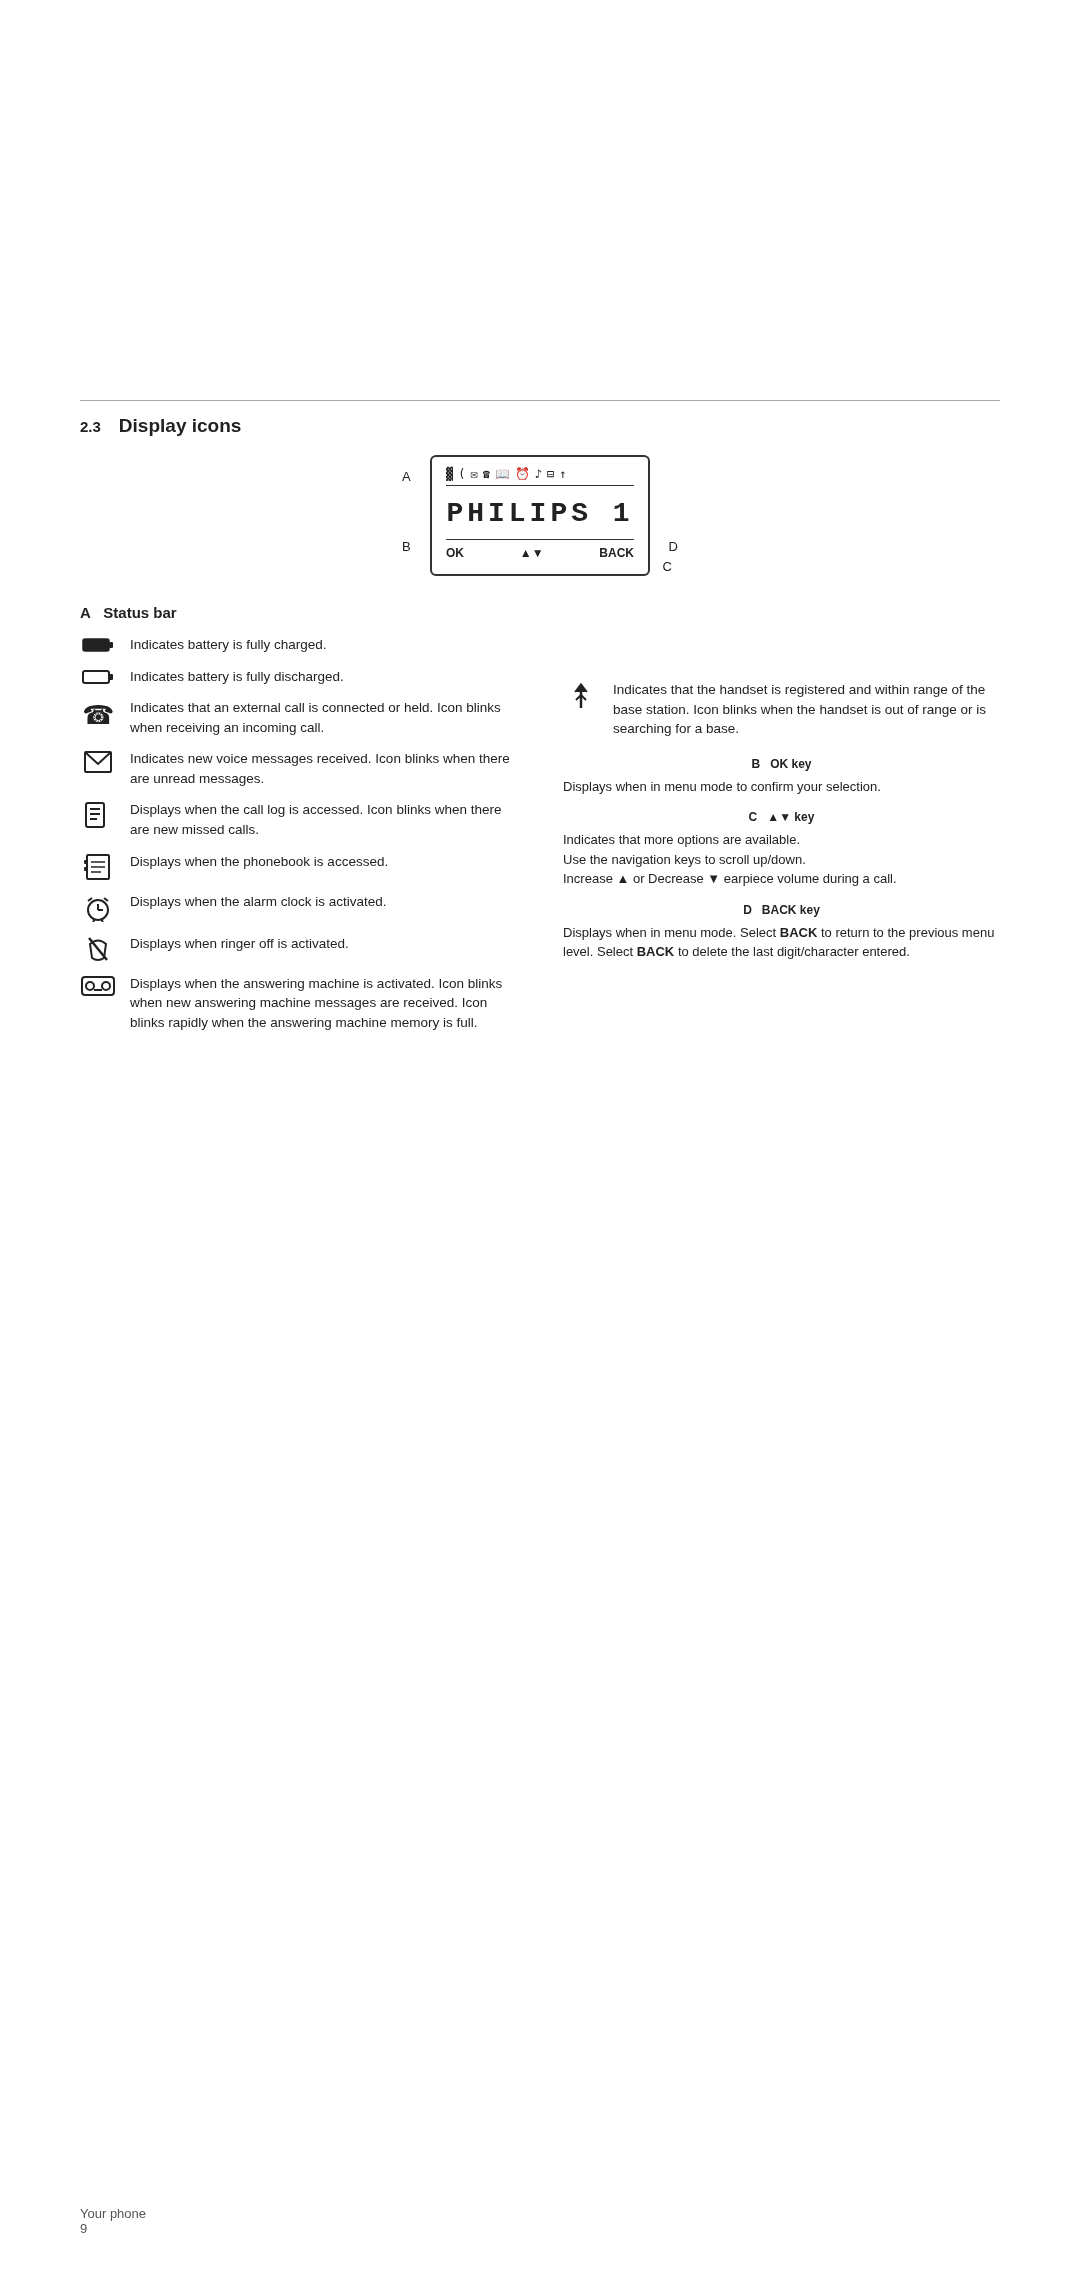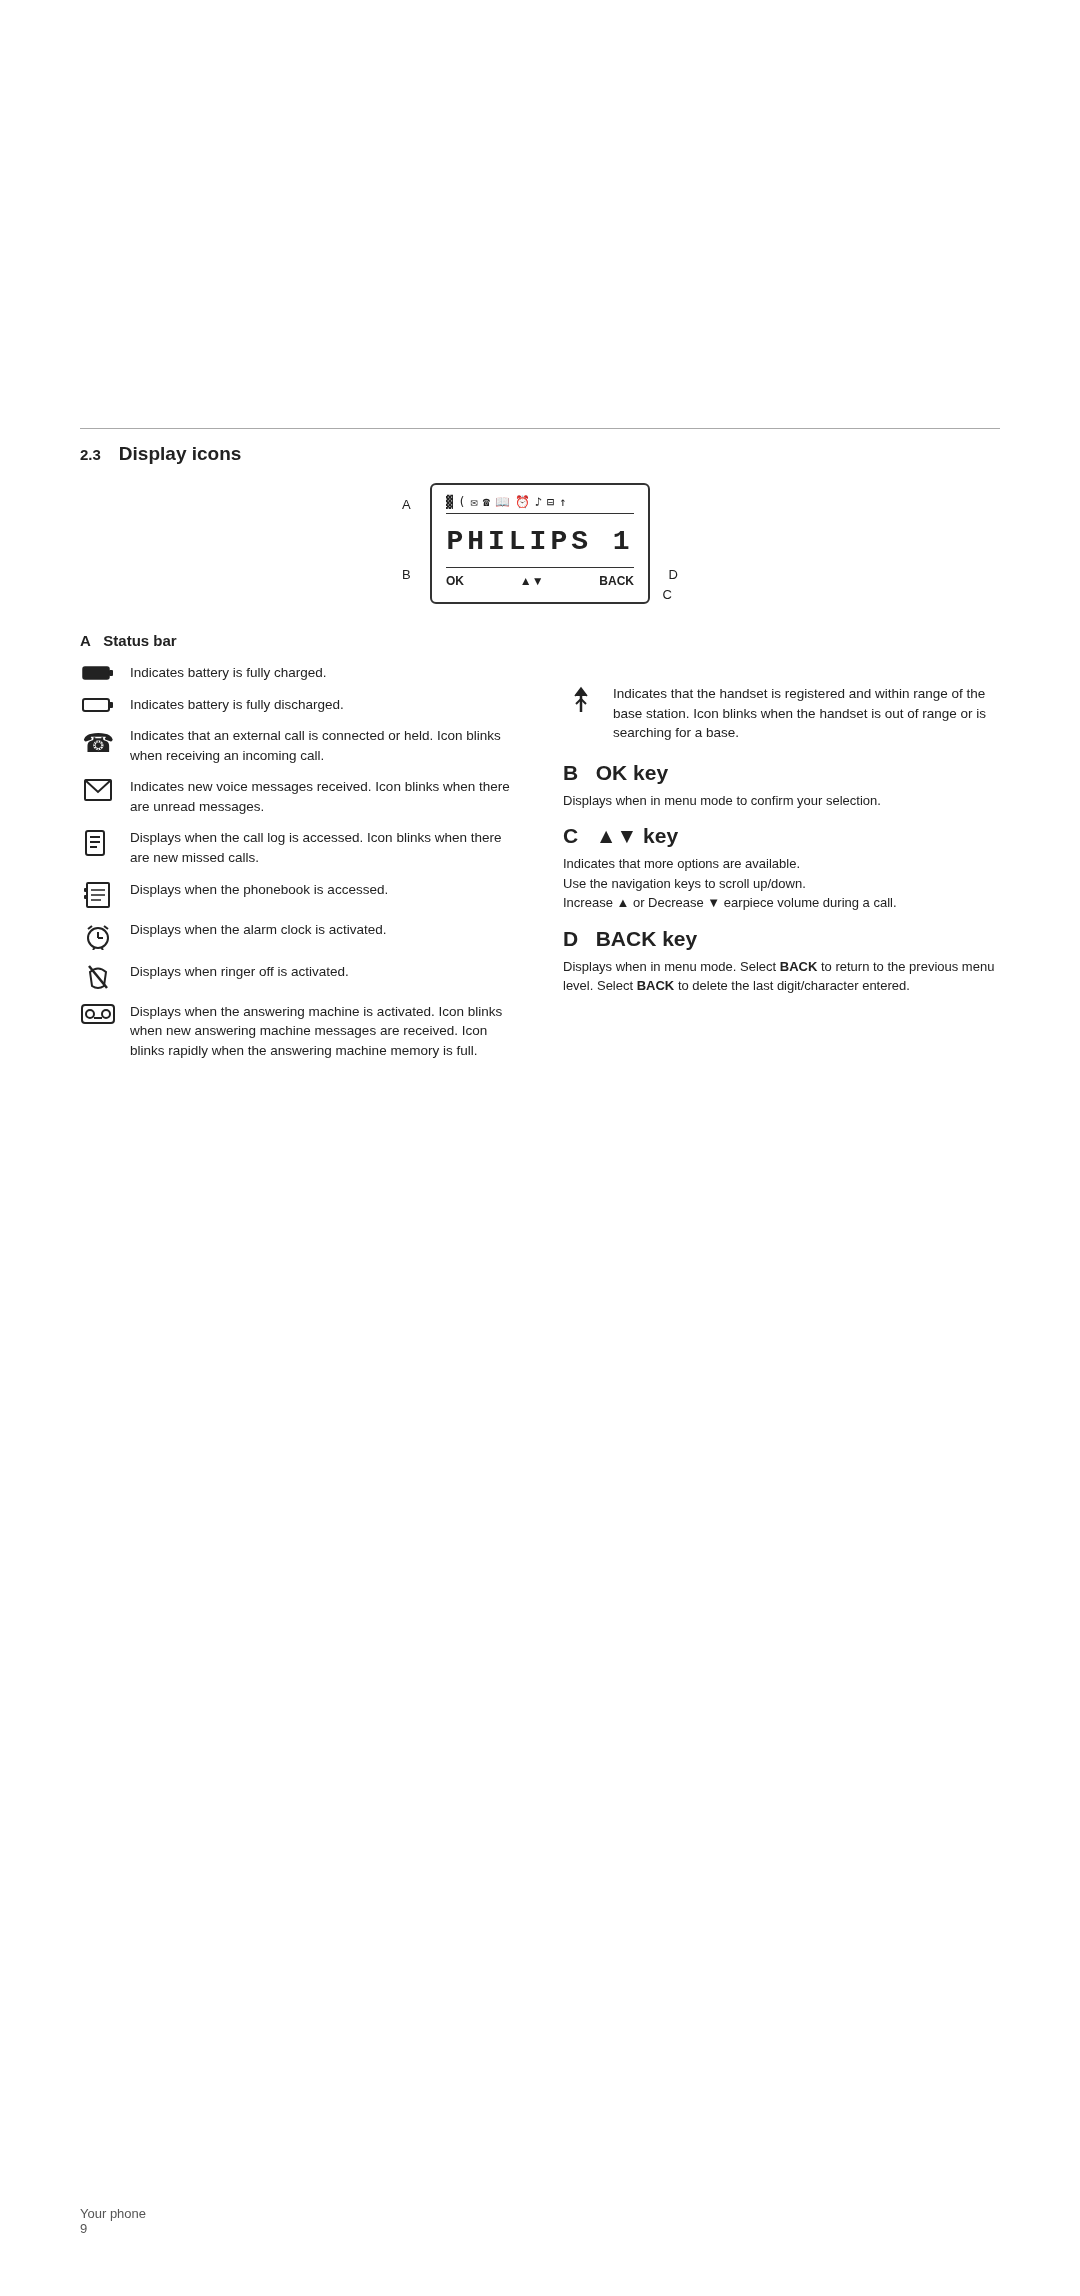--- a/index.html
+++ b/index.html
@@ -7,21 +7,21 @@
       background: #ffffff;
       font-family: Arial, Helvetica, sans-serif;
       font-size: 14px;
       color: #222;
       width: 1080px;
       min-height: 2296px;
     }
     .page {
       width: 1080px;
       min-height: 2296px;
-      padding: 88px 80px 60px 80px;
+      padding: 60px 80px 60px 80px;
       position: relative;
     }
 
     
     .section-header {
       display: flex;
       align-items: baseline;
       gap: 18px;
       margin-top: 340px;
       margin-bottom: 18px;
@@ -156,22 +156,23 @@
       display: inline-flex;
       align-items: center;
     }
 
     
     .key-section {
       margin-top: 10px;
     }
     .key-heading {
       font-weight: bold;
-      font-size: 21px;
+      font-size: 12px;
       margin-bottom: 6px;
+      text-align: center;
     }
     .key-heading .letter {
       font-weight: bold;
     }
     .key-desc {
       font-size: 13px;
       line-height: 1.5;
       margin-bottom: 14px;
     }
     .key-desc strong {
@@ -356,21 +357,21 @@
           </svg>
         </div>
         <div class="icon-desc">
           <span>Displays when the answering machine is activated. Icon blinks when new answering machine messages are received. Icon blinks rapidly when the answering machine memory is full.</span>
         </div>
       </div>
     </div>
 
     <div class="right-col">
 
-      <div class="icon-row" style="margin-top:52px;">
+      <div class="icon-row" style="margin-top:76px;">
         <div class="icon-cell">
           <svg width="20" height="28" viewBox="0 0 20 28">
             <line x1="10" y1="26" x2="10" y2="4" stroke="#222" stroke-width="2.5"></line>
             <polyline points="4,10 10,2 16,10" fill="#222" stroke="#222" stroke-width="1.5"></polyline>
             <line x1="5" y1="18" x2="10" y2="13" stroke="#222" stroke-width="2"></line>
             <line x1="15" y1="18" x2="10" y2="13" stroke="#222" stroke-width="2"></line>
           </svg>
         </div>
         <div class="icon-desc">
           <span>Indicates that the handset is registered and within range of the base station. Icon blinks when the handset is out of range or is searching for a base.</span>

